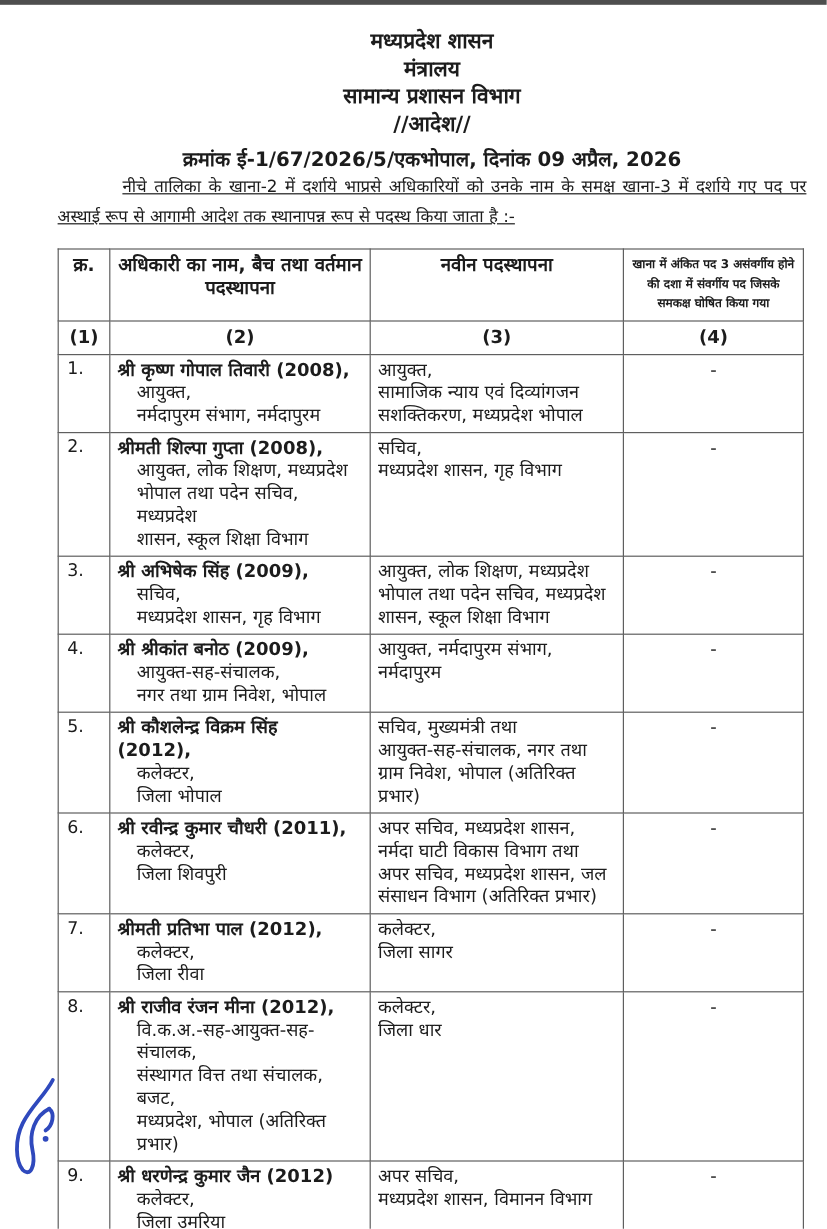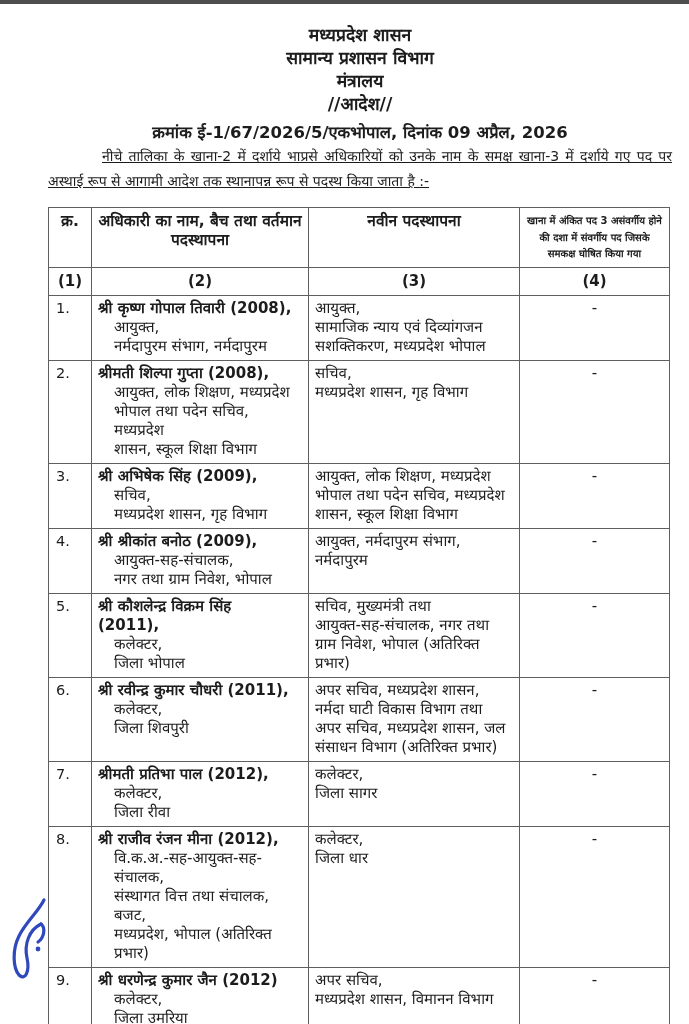--- a/index.html
+++ b/index.html
@@ -28,22 +28,22 @@
   .sig path{fill:none;stroke:var(--ink,#2f49bd);stroke-width:3.2;stroke-linecap:round;}
   .sig circle{fill:var(--ink,#2f49bd);}
 </style>
 </head>
 <body style="--ink: #2f49bd;">
 
 <div class="topbar" style="background: rgb(78, 78, 78);"></div>
 
 <div class="doc">
   <div class="head-line">मध्यप्रदेश शासन</div>
+  <div class="head-line">मंत्रालय</div>
   <div class="head-line">सामान्य प्रशासन विभाग</div>
-  <div class="head-line">मंत्रालय</div>
   <div class="head-line">//आदेश//</div>
 
   <div class="ref-row">
     <span>क्रमांक ई-1/67/2026/5/एक</span>
     <span>भोपाल, दिनांक  09 अप्रैल, 2026</span>
   </div>
 
   <div class="intro">नीचे तालिका के खाना-2 में दर्शाये भाप्रसे अधिकारियों को उनके नाम के समक्ष खाना-3  में दर्शाये गए पद पर अस्थाई रूप से आगामी आदेश तक स्थानापन्न रूप से पदस्थ किया जाता है :-</div>
 
   <table>
@@ -112,21 +112,21 @@
 नगर तथा ग्राम निवेश, भोपाल</div>
           </td>
           <td class="newtext">आयुक्त, नर्मदापुरम संभाग,
 नर्मदापुरम</td>
           <td class="eq">-</td>
         </tr>
         <tr>
           <td class="sn">5.</td>
           <td>
             <div class="nm">श्री कौशलेन्द्र विक्रम  सिंह
-(2011),</div>
+(2012),</div>
             <div class="cur">कलेक्टर,
 जिला भोपाल</div>
           </td>
           <td class="newtext">सचिव, मुख्यमंत्री तथा
 आयुक्त-सह-संचालक, नगर तथा
 ग्राम निवेश, भोपाल (अतिरिक्त
 प्रभार)</td>
           <td class="eq">-</td>
         </tr>
         <tr>

